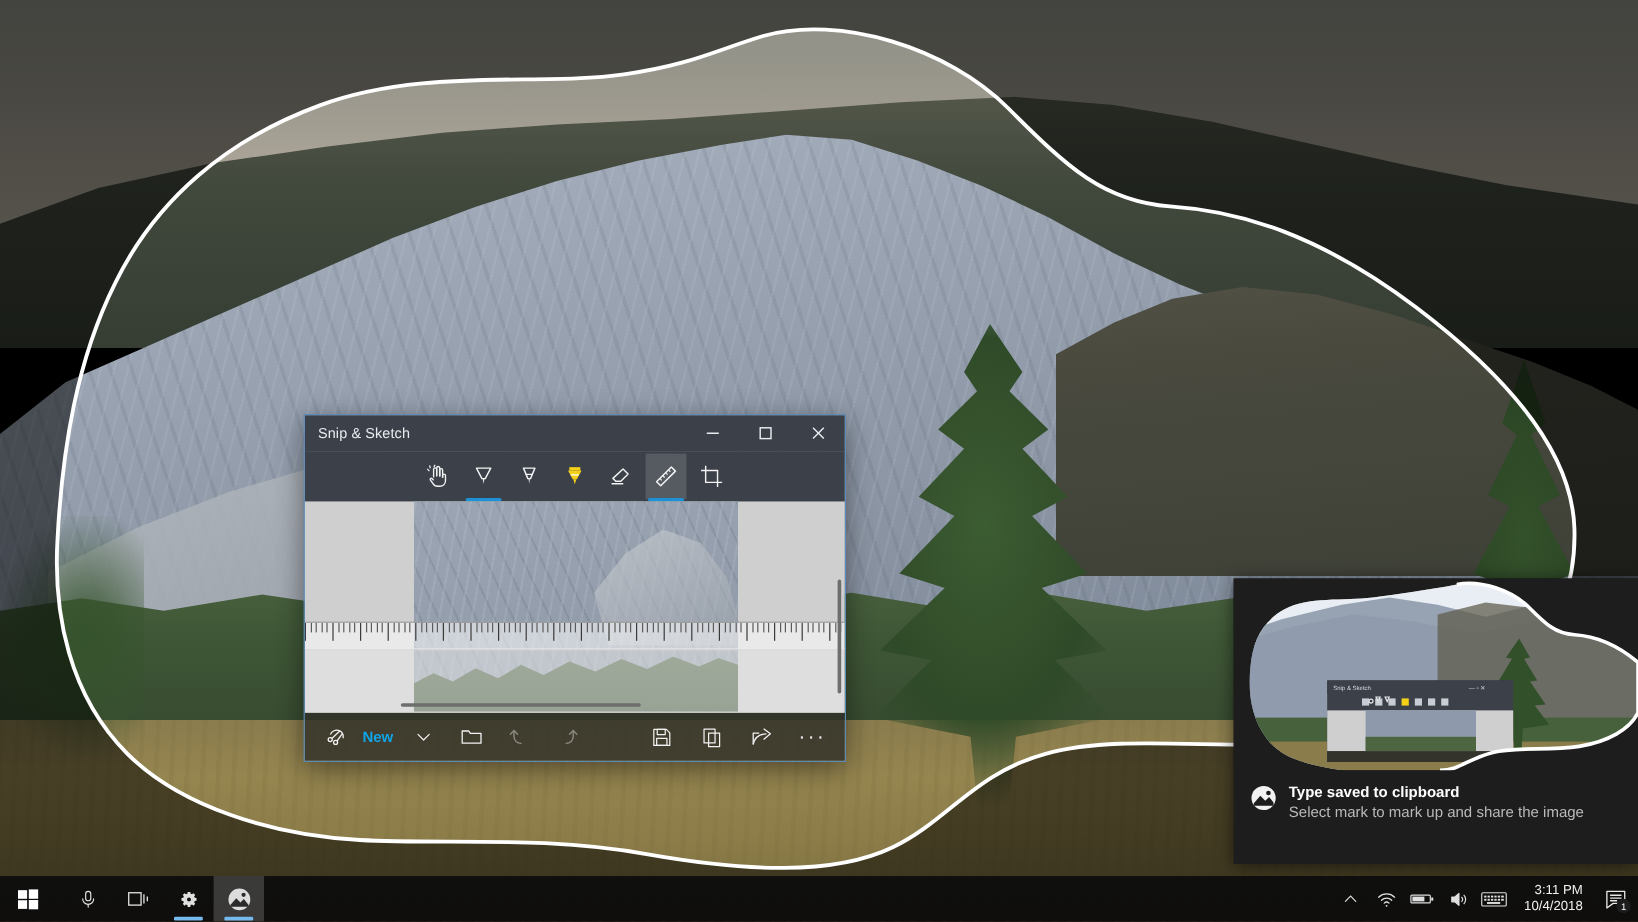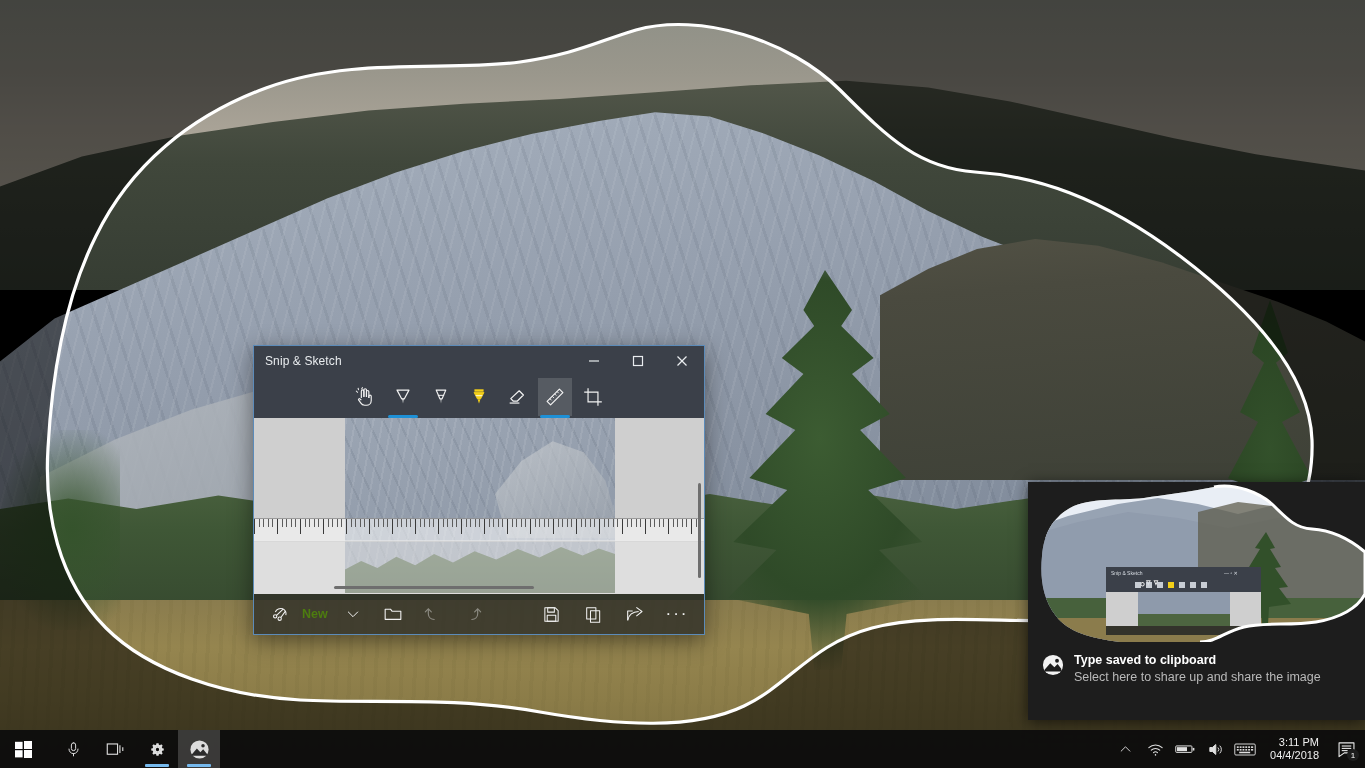--- a/index.html
+++ b/index.html
@@ -118,21 +118,21 @@
   #vscroll{position:absolute;right:3px;top:65px;width:3px;height:95px;
       background:#6e6e6e;border-radius:2px;}
   #hscroll{position:absolute;left:80px;bottom:5px;width:200px;height:3px;
       background:#6e6e6e;border-radius:2px;}
 
   #bottombar{height:40px;flex:0 0 40px;background:rgba(48,48,40,.82);
       display:flex;align-items:center;padding:0 10px;gap:0;}
   .bbtn{height:32px;min-width:34px;display:flex;align-items:center;justify-content:center;
       color:#f2f2f2;}
   #new-group{display:flex;align-items:center;}
-  #new-label{color:#4d7c0f;font-size:12.5px;font-weight:bold;padding:0 8px 0 4px;}
+  #new-label{color:#0ea5e9;font-size:12.5px;font-weight:bold;padding:0 8px 0 4px;}
   .bspacer{flex:1 1 auto;}
   .disabled{opacity:.42;}
 
   
   #toast{position:absolute;left:1028px;top:482px;width:337px;height:238px;
       background:#1d1d1d;box-shadow:0 2px 14px rgba(0,0,0,.6);overflow:hidden;}
   #toast-thumb{position:absolute;left:0;top:0;width:337px;height:160px;overflow:hidden;
       background:#1d1d1d;}
   #toast-text{position:absolute;left:0;top:162px;width:337px;padding:8px 14px 0 14px;
       box-sizing:border-box;display:flex;gap:10px;}
@@ -534,21 +534,21 @@
     <div id="toast-text">
       <div id="toast-appicon">
         <svg width="22" height="22" viewBox="0 0 24 24">
           <circle cx="12" cy="12" r="11" fill="#f2f2f2"></circle>
           <path d="M3 17 L9 10 L13.5 14.5 L17 11 L21 16 L21 19 L3 19 Z" fill="#1d1d1d"></path>
           <circle cx="16.4" cy="7.4" r="2.1" fill="#1d1d1d"></circle>
         </svg>
       </div>
       <div style="flex:1 1 auto;">
         <div id="toast-title">Type saved to clipboard</div>
-        <div id="toast-body">Select here to share up and share the image</div>
+        <div id="toast-body">Select mark to mark up and share the image</div>
       </div>
     </div>
   </div>
 
   <div id="taskbar">
 
     <div id="start">
       <svg width="17" height="17" viewBox="0 0 17 17">
         <rect x="0" y="0.8" width="7.6" height="7.2" fill="#ffffff"></rect>
         <rect x="9" y="0" width="8" height="8" fill="#ffffff"></rect>
@@ -635,21 +635,21 @@
             <rect x="10.8" y="8.4" width="2.4" height="2"></rect>
               <rect x="14.4" y="8.4" width="2.4" height="2"></rect>
             <rect x="18" y="8.4" width="2.4" height="2"></rect>
               <rect x="21.6" y="8.4" width="2.8" height="2"></rect>
             <rect x="6.6" y="11.8" width="14" height="2"></rect>
           </g>
         </svg>
       </div>
       <div id="clock">
         <span>3:11 PM</span>
-        <span>04/4/2018</span>
+        <span>10/4/2018</span>
       </div>
       <div id="action-center">
         <svg width="19" height="19" viewBox="0 0 24 24" fill="none" stroke="#e8e8e8" stroke-width="1.4" stroke-linejoin="round">
           <path d="M2.6 3.6h18.8v12.6H9.2L2.6 21z"></path>
           <line x1="6" y1="7.6" x2="18" y2="7.6"></line>
           <line x1="6" y1="10.6" x2="18" y2="10.6"></line>
           <line x1="6" y1="13.4" x2="13.4" y2="13.4"></line>
         </svg>
         <span id="ac-badge">1</span>
       </div>

